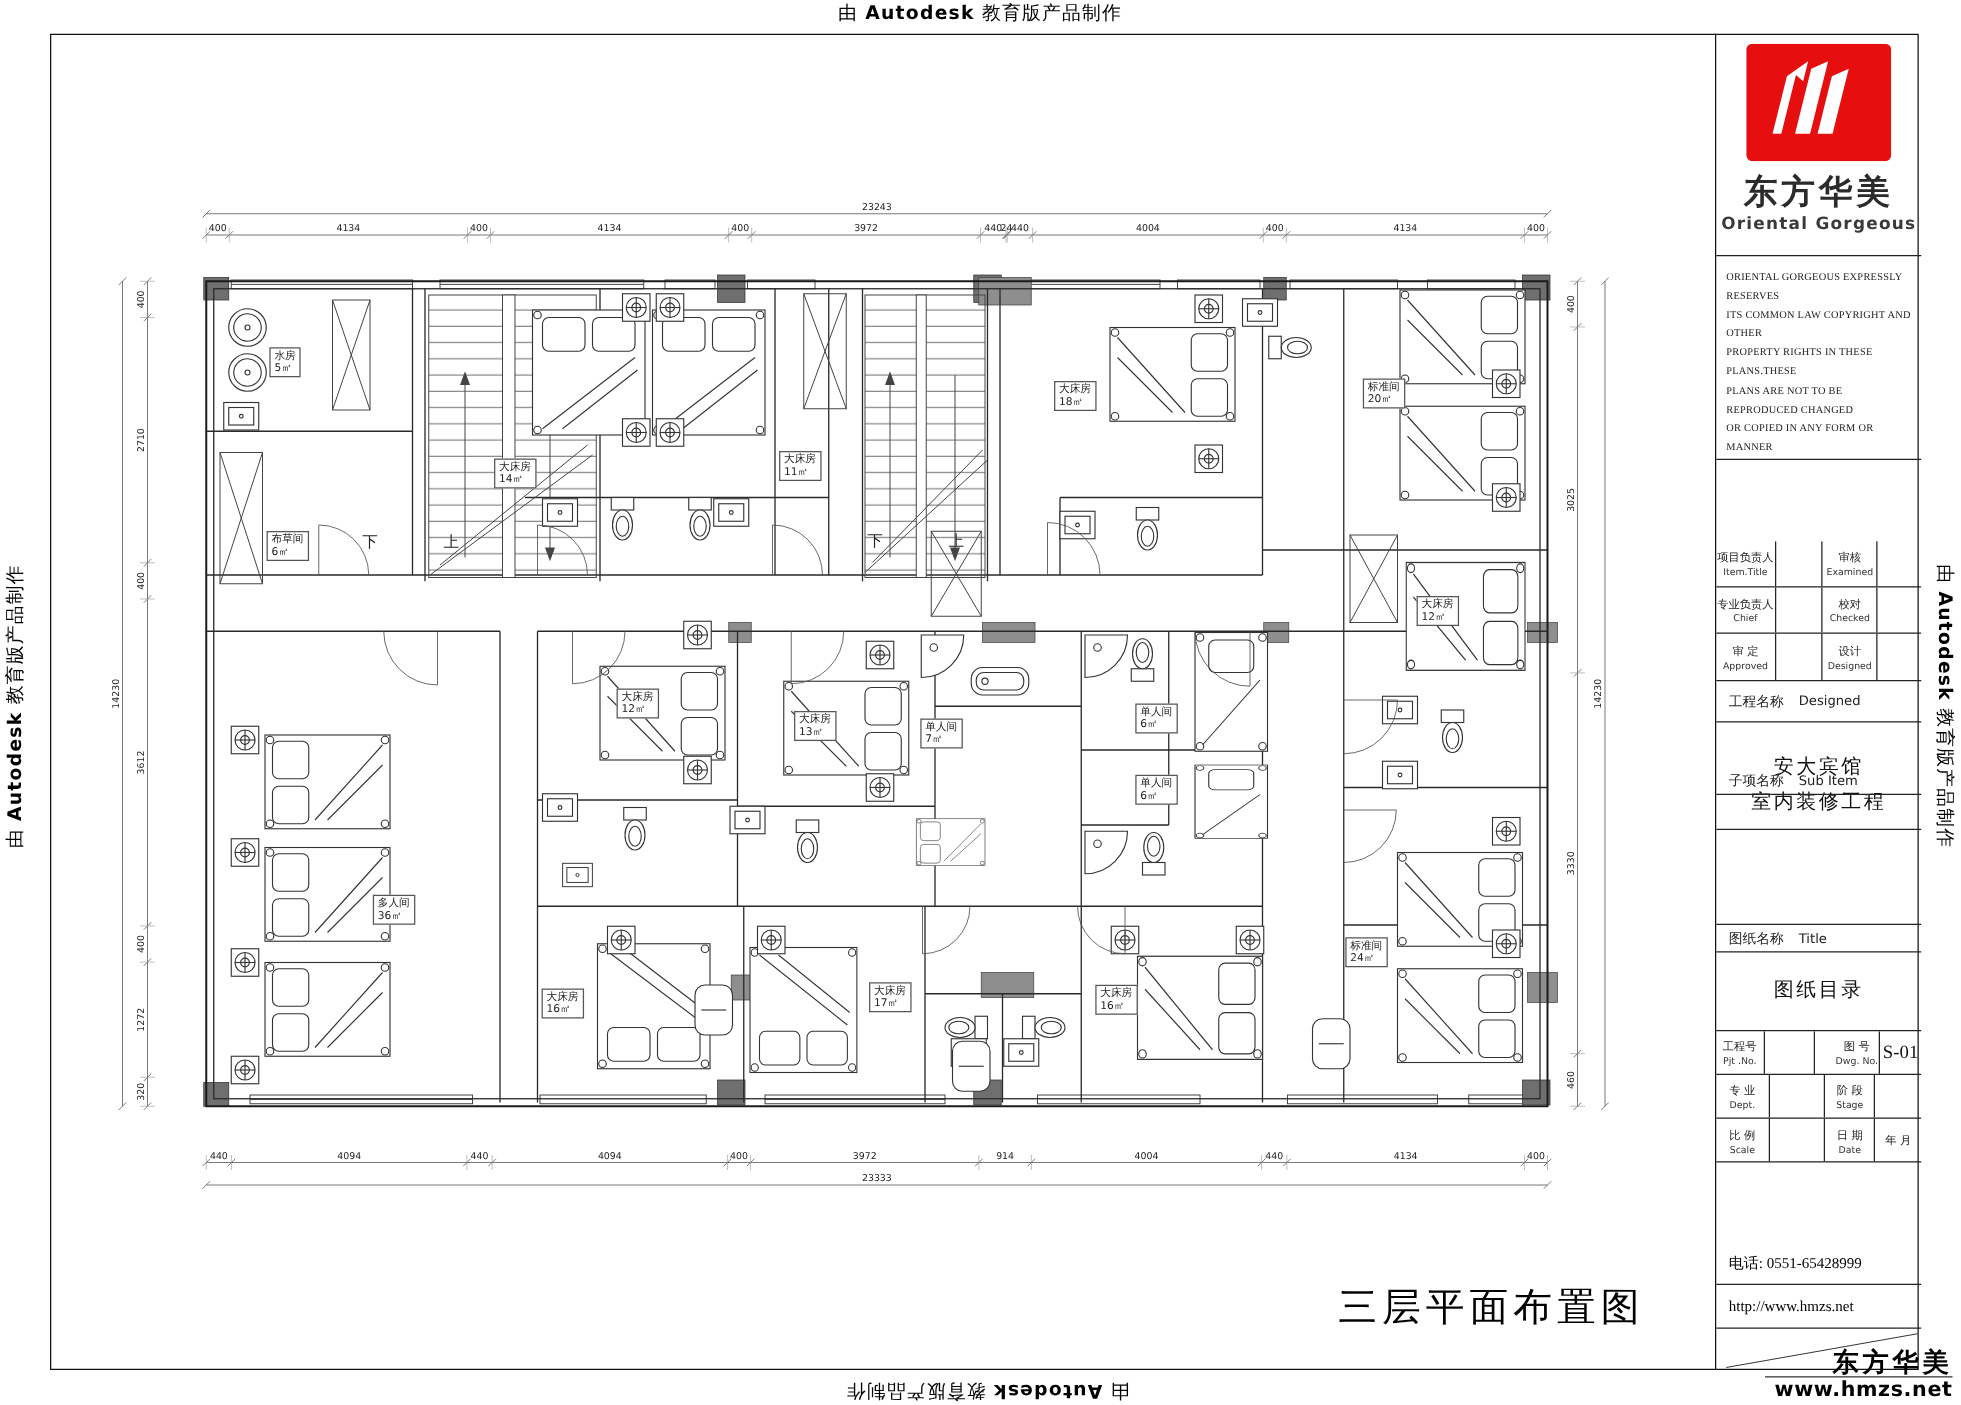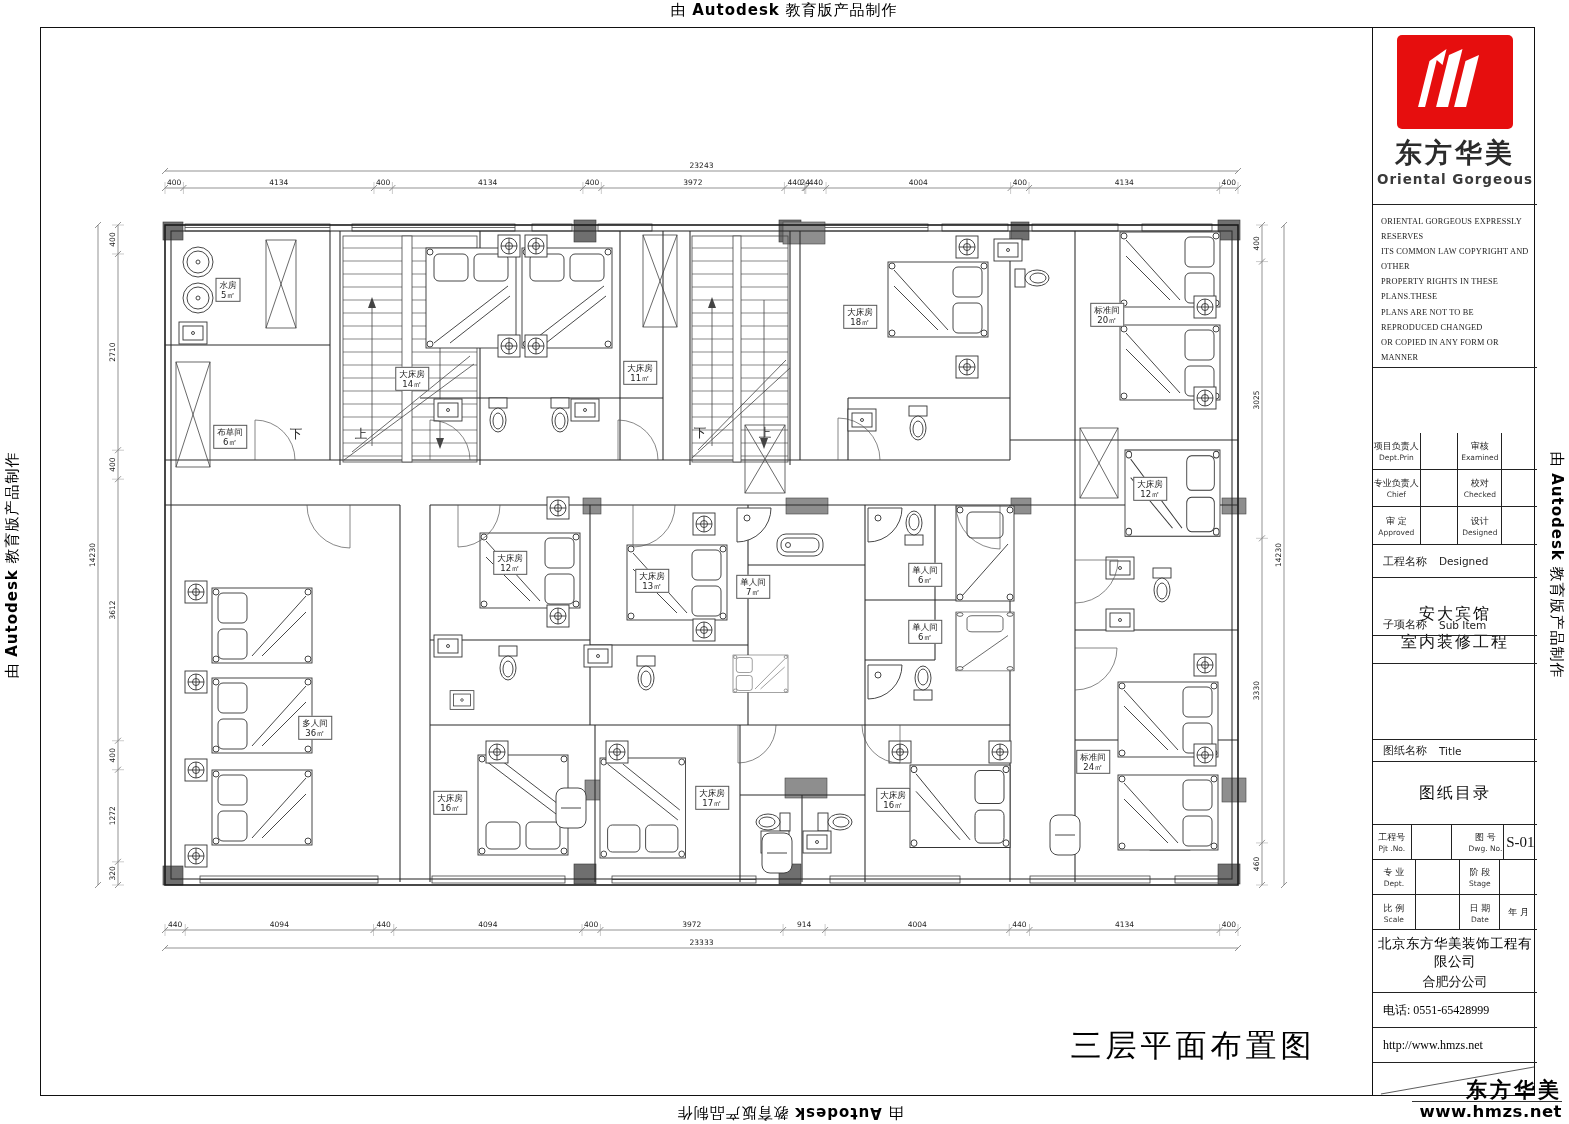--- a/index.html
+++ b/index.html
@@ -21,21 +21,21 @@
   .thin{stroke:#444;stroke-width:.8;fill:none;}
   .fix{stroke:#333;stroke-width:.9;fill:#fff;}
   .door{stroke:#555;stroke-width:.7;fill:none;}
   .col{fill:#6f6f6f;stroke:#333;stroke-width:.6;}
   .hat{fill:#8e8e8e;stroke:#444;stroke-width:.6;}
   #dims line{stroke:#666;stroke-width:.7;}
   #dims line.ext{stroke:#999;stroke-width:.5;}
   #dims text{font-size:7.5px;fill:#222;font-family:"DejaVu Sans",sans-serif;}
   
   .room-label{position:absolute;transform:translate(-50%,-50%);border:1px solid #555;
-      background:#fff;font-size:8.5px;line-height:1.2;padding:1px 3px;text-align:center;
+      background:#fff;font-size:8.5px;line-height:1.2;padding:1px 3px;
       white-space:nowrap;color:#222;}
   .stair-label{position:absolute;transform:translate(-50%,-50%);font-size:12.5px;color:#222;}
   .caption{position:absolute;left:1193px;top:1046px;transform:translate(-50%,-50%);
       font-family:"Liberation Serif",serif;font-size:31px;letter-spacing:4px;color:#000;white-space:nowrap;}
   
   .tb{position:absolute;left:1372px;top:27px;width:165px;height:1069px;
       border-left:1.2px solid #111;box-sizing:border-box;}
   .tb-sec{position:absolute;left:0;width:100%;border-bottom:1px solid #222;box-sizing:border-box;overflow:hidden;}
   .logo-wrap{text-align:center;padding-top:8px;}
   .logo-cn{font-size:27px;font-weight:bold;letter-spacing:3px;color:#2b2b2b;margin-top:2px;}
@@ -618,21 +618,21 @@
       <div>PLANS ARE NOT TO BE REPRODUCED CHANGED</div>
       <div>OR COPIED IN ANY FORM OR MANNER</div>
       <div>WHATSOEVER,NOR ARE THEY TO BE ASSIGNED</div>
     </div>
 
 
   <div class="tb-sec" style="top:406px;height:112px;">
     <div class="pers-row" style="height:37px;">
       <div class="cell" style="width:48px;">
           <span class="cn">项目负责人</span>
-          <span class="en">Dept.Prin</span>
+          <span class="en">Item.Title</span>
         </div>
       <div class="cell" style="width:38px;"></div>
       <div class="cell" style="width:44px;">
           <span class="cn">审核</span>
           <span class="en">Examined</span>
         </div>
       <div class="cell" style="width:35px;"></div>
     </div>
     <div class="pers-row" style="height:37px;">
       <div class="cell" style="width:48px;">
@@ -718,25 +718,20 @@
         </div>
       <div class="cell" style="width:45px;"></div>
       <div class="cell" style="width:40px;">
           <span class="cn">日 期</span>
           <span class="en">Date</span>
         </div>
       <div class="cell" style="width:37px;font-size:9px;">年    月</div>
     </div>
   </div>
 
-  <div class="tb-sec comp" style="top:903px;height:63px;">
-    <div class="comp-name">北京东方华美装饰工程有限公司</div>
-    <div class="comp-branch">合肥分公司</div>
-
-  </div>
 
   <div class="tb-sec tel-row" style="top:966px;height:35px;">电话: 0551-65428999</div>
 
   <div class="tb-sec web-row" style="top:1001px;height:35px;">http://www.hmzs.net</div>
 
   <div class="tb-sec" style="top:1036px;height:33px;border-bottom:none;">
     <svg class="slash-line" viewBox="0 0 165 33" preserveAspectRatio="none">
       <line x1="8" y1="31" x2="162" y2="4" stroke="#333" stroke-width="0.8"></line>
     </svg>
   </div>

